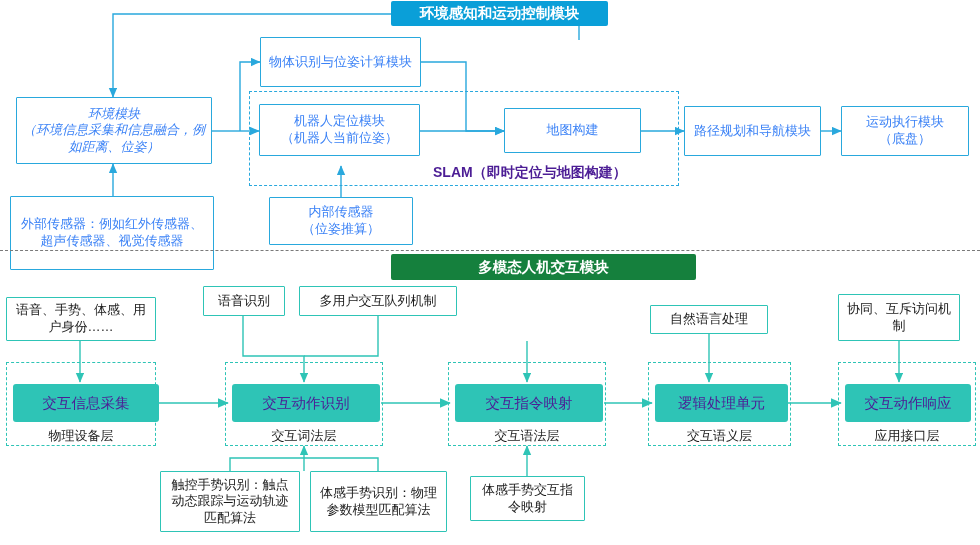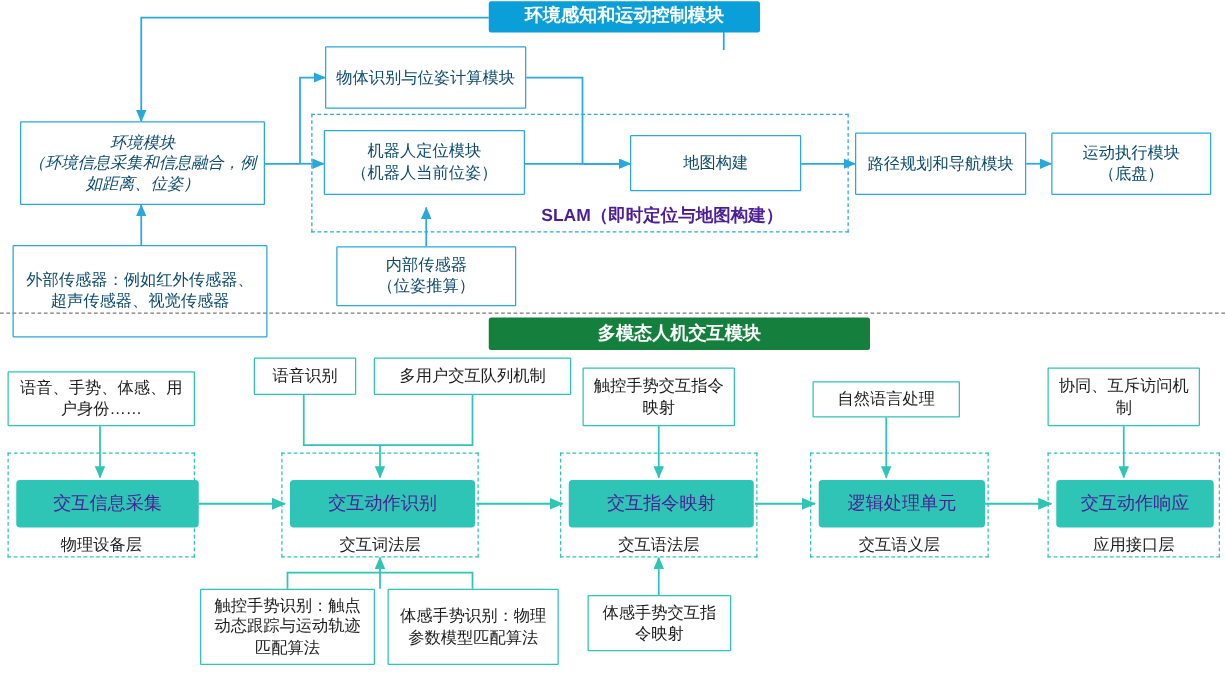--- a/index.html
+++ b/index.html
@@ -39,21 +39,21 @@
     border-radius: 2px;
   }
   .banner.teal {
     background: #15803d;
   }
   
   .box-blue {
     border: 1.4px solid #29a8dd;
     background: #ffffff;
     font-size: 13px;
-    color: #0c4a6e;
+    color: #3b82f6;
     border-radius: 1px;
   }
   
   .box-teal {
     border: 1.4px solid #2ec4b6;
     background: #ffffff;
     font-size: 13px;
     color: #1b1b1b;
     border-radius: 1px;
   }
@@ -193,21 +193,20 @@
   <div class="dashed-teal" style="left:448px; top:362px; width:158px; height:84px;"></div>
   <div class="dashed-teal" style="left:648px; top:362px; width:143px; height:84px;"></div>
   <div class="dashed-teal" style="left:838px; top:362px; width:138px; height:84px;"></div>
 
   <div class="node box-teal" style="left:6px; top:297px; width:150px; height:44px; padding:0 7px;">语音、手势、体感、用户身份……</div>
 
   <div class="node box-teal" style="left:203px; top:286px; width:82px; height:30px; padding:0 5px;">语音识别</div>
 
   <div class="node box-teal" style="left:299px; top:286px; width:158px; height:30px; padding:0 5px;">多用户交互队列机制</div>
 
-  <div class="node box-teal" style="left:466px; top:294px; width:122px; height:47px; padding:0 6px;">触控手势交互指令映射</div>
 
   <div class="node box-teal" style="left:650px; top:305px; width:118px; height:29px; padding:0 5px;">自然语言处理</div>
 
   <div class="node box-teal" style="left:838px; top:294px; width:122px; height:47px; padding:0 6px;">协同、互斥访问机制</div>
 
   <div class="node pill-teal" style="left:13px; top:384px; width:146px; height:38px;">交互信息采集</div>
   <div class="node pill-teal" style="left:232px; top:384px; width:148px; height:38px;">交互动作识别</div>
   <div class="node pill-teal" style="left:455px; top:384px; width:148px; height:38px;">交互指令映射</div>
   <div class="node pill-teal" style="left:655px; top:384px; width:133px; height:38px;">逻辑处理单元</div>
   <div class="node pill-teal" style="left:845px; top:384px; width:126px; height:38px;">交互动作响应</div>

